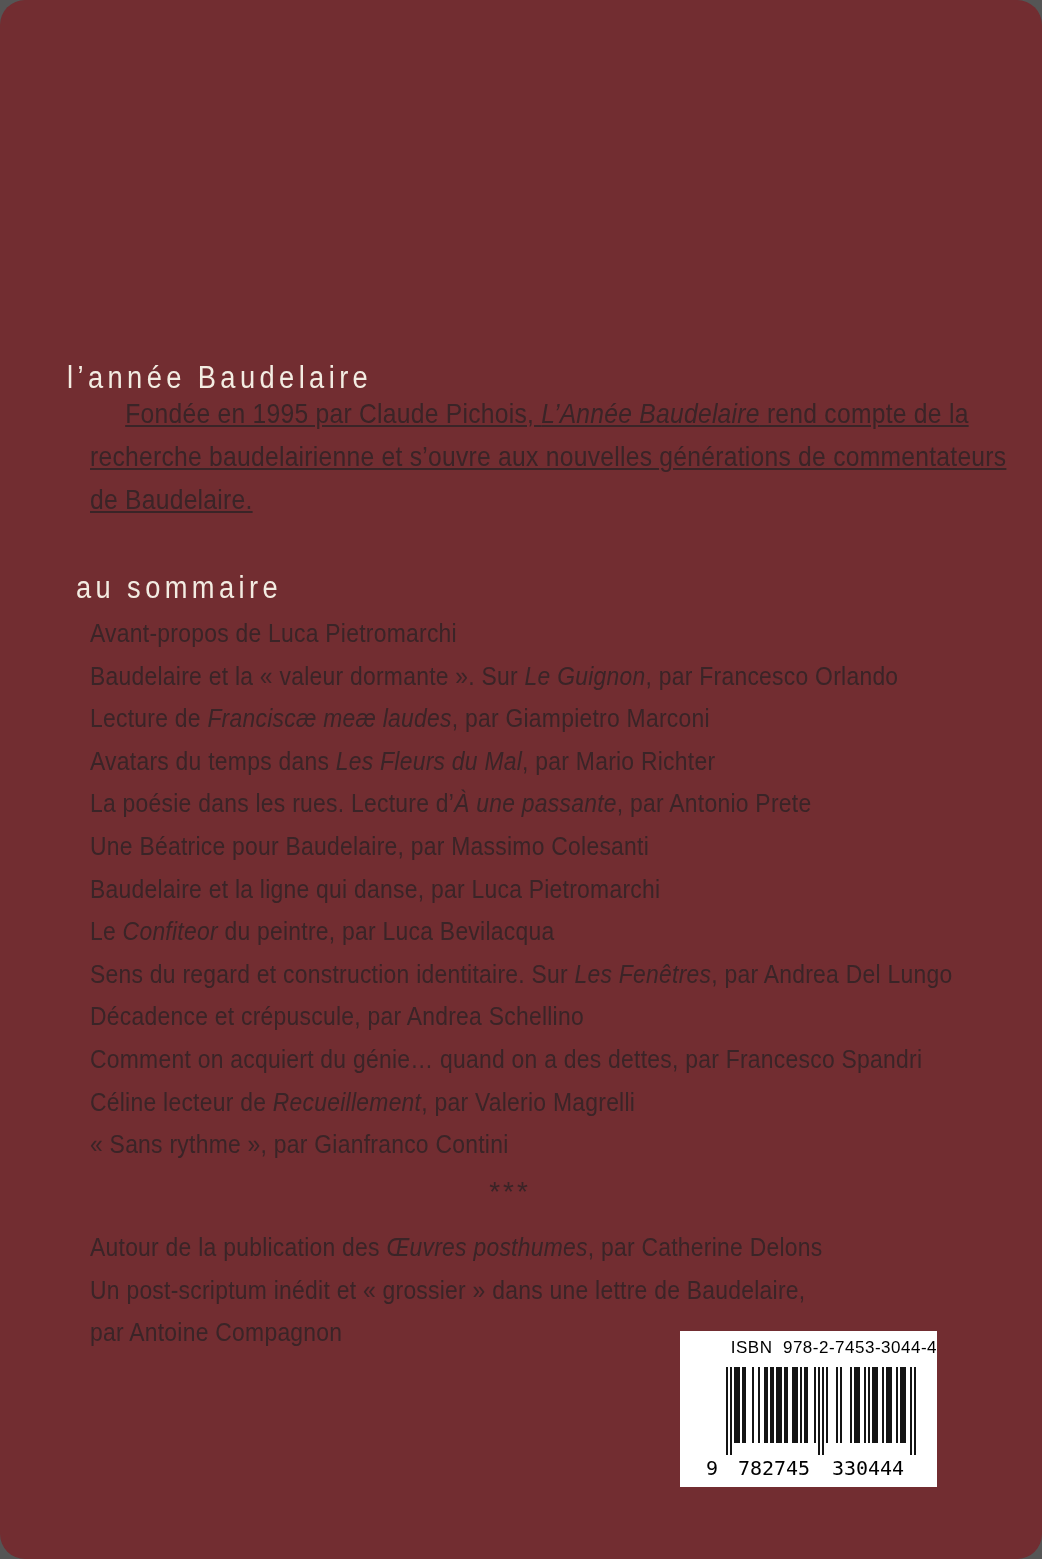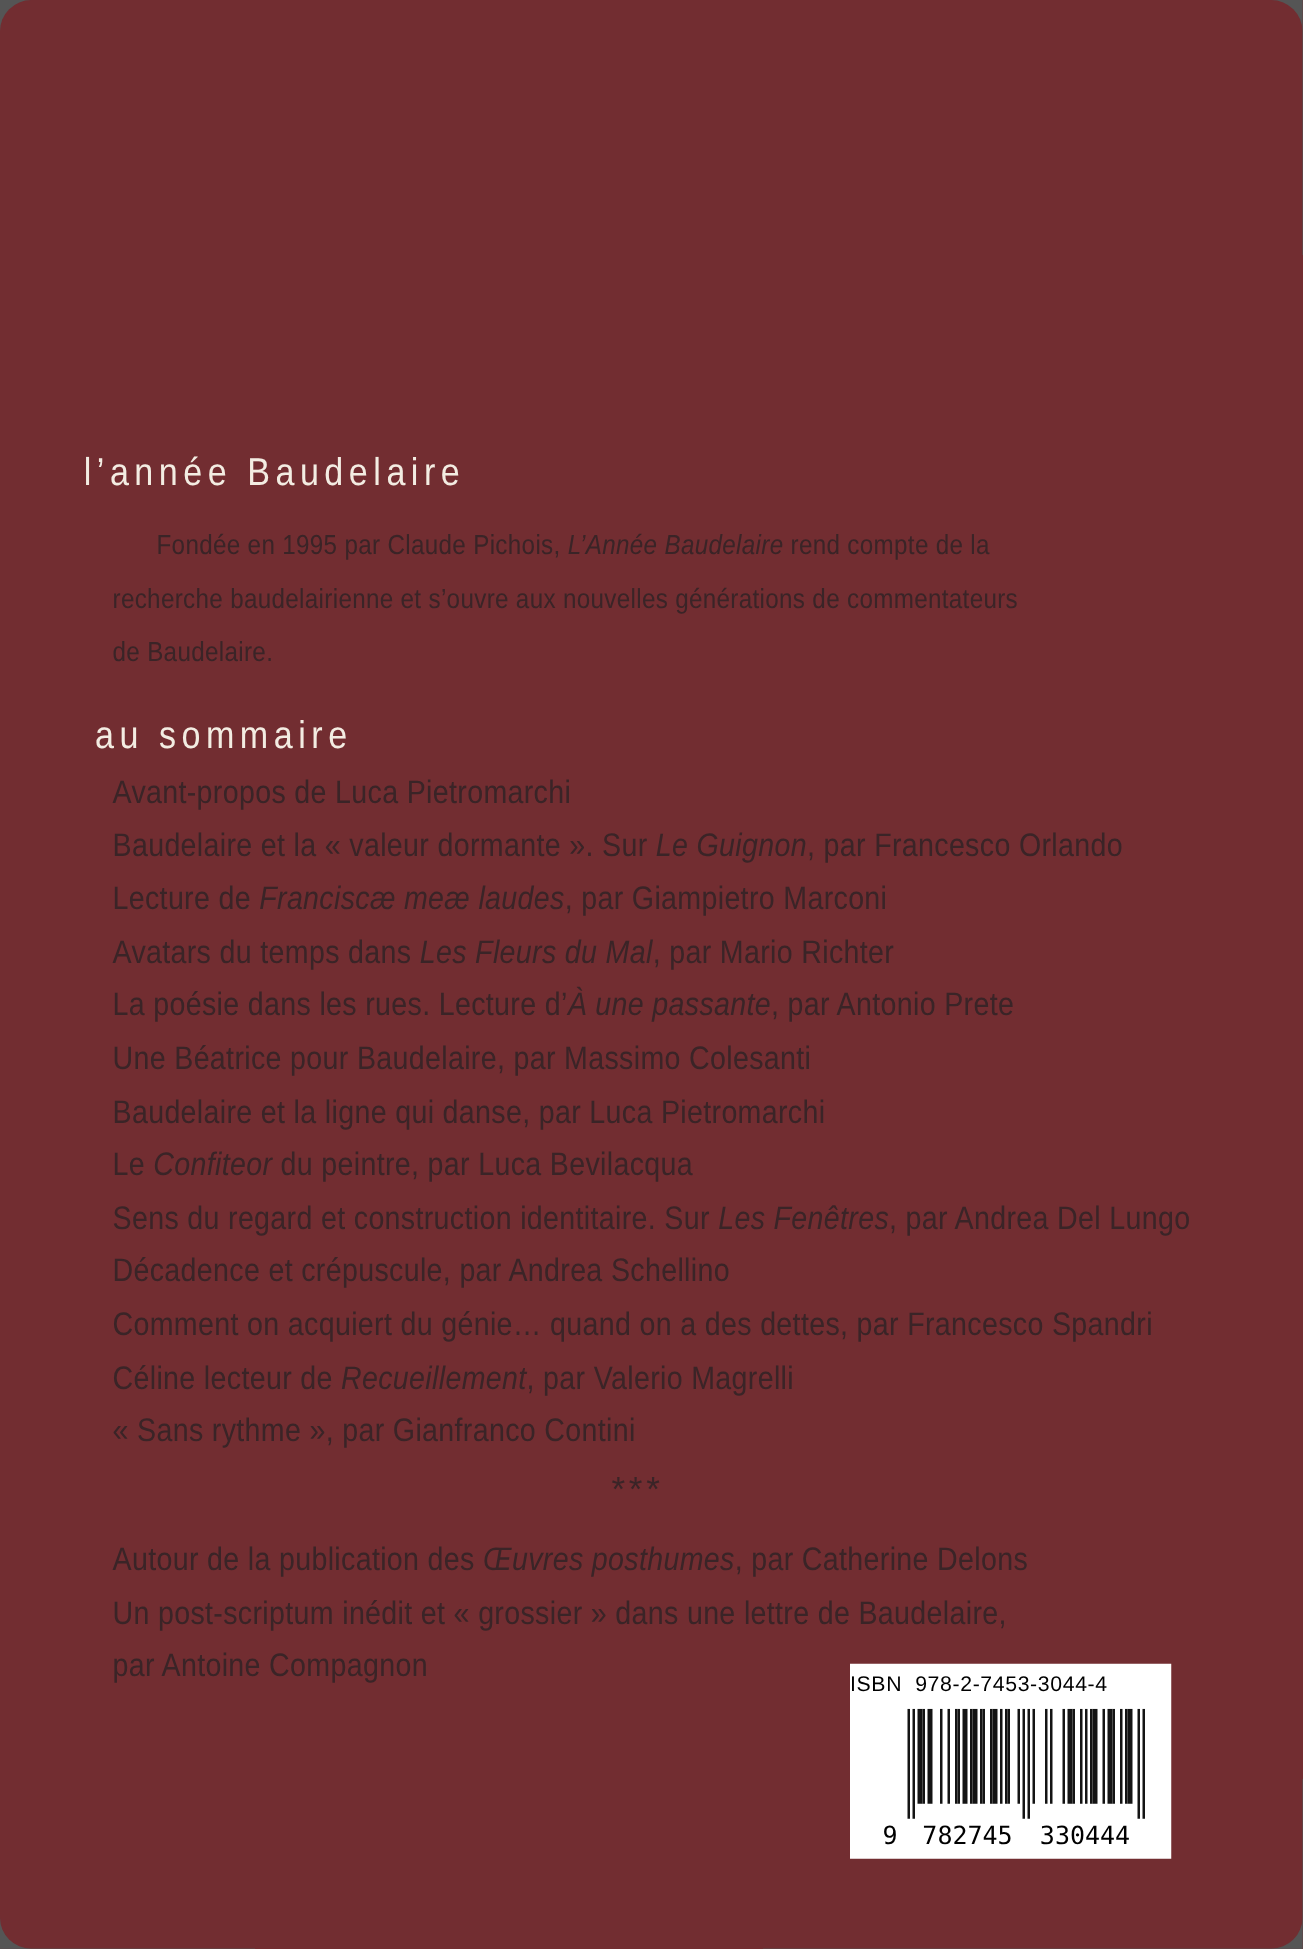--- a/index.html
+++ b/index.html
@@ -10,40 +10,40 @@
     border-radius:25px;
   }
   .cond{transform:scaleX(.88);transform-origin:0 50%;white-space:nowrap;}
   .heading{
     position:absolute;margin:0;font-size:31px;font-weight:400;
     letter-spacing:5px;color:var(--heading,#f3ece2);line-height:40px;
   }
   #series-title{left:67px;top:358px;}
   #sommaire-heading{left:76px;top:568px;}
   .intro{
-    position:absolute;left:90px;top:414px;width:930px;
-    font-size:22px;line-height:43px;color:var(--text,#3a2427);letter-spacing:.3px;
+    position:absolute;left:90px;top:392px;width:930px;
+    font-size:28px;line-height:43px;color:var(--text,#3a2427);letter-spacing:.3px;text-decoration:underline;
   }
   .intro .line{white-space:nowrap;}
   .indent{text-indent:40px;}
   .list{position:absolute;left:90px;color:var(--text,#3a2427);font-size:26px;letter-spacing:.3px;}
   #toc-list{top:612px;}
   #extra-list{top:1226px;}
   .list .item{line-height:42.6px;}
   .separator{
     position:absolute;left:90px;top:1172px;width:840px;text-align:center;
     color:var(--text,#3a2427);font-size:28px;letter-spacing:3px;line-height:40px;
   }
   em{font-style:italic;}
   .barcode-box{
     position:absolute;left:680px;top:1331px;width:257px;height:156px;
     background:var(--bcbg,#ffffff);
   }
   .isbn-label{
-    position:absolute;top:7px;left:0;right:0;text-align:left;
+    position:absolute;top:7px;left:0;right:0;text-align:right;
     font-size:17px;letter-spacing:.5px;color:#000;white-space:pre;
     font-family:"Liberation Sans",sans-serif;
   }
   .ean-svg{position:absolute;left:24px;top:36px;}
 </style>
 </head>
 <body>
 
 <div class="page" style="--bg: #722d31; --heading: #f3ece2; --text: #3a2427; --bcbg: #ffffff;">
 

